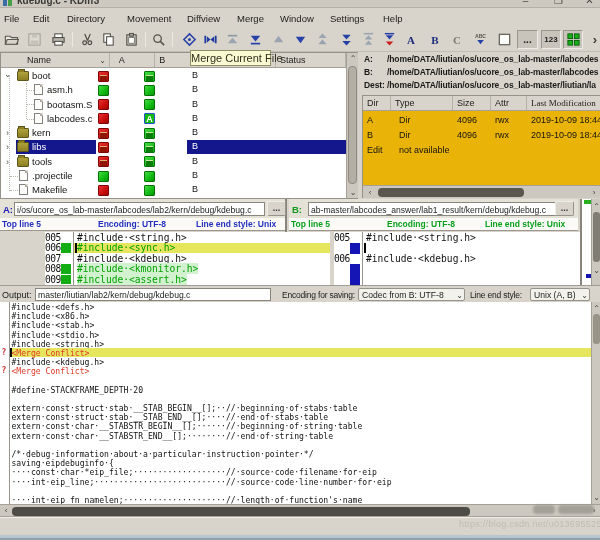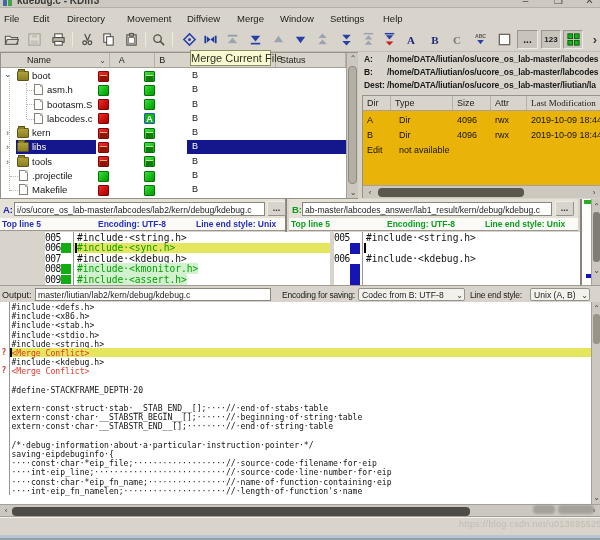--- a/index.html
+++ b/index.html
@@ -104,21 +104,21 @@
   .diffsec { position:absolute; left:0; top:199px; width:600px; height:86px; }
   .pane { position:absolute; top:0; height:86px; }
   .pane-a { left:0; width:287px; border-right:2px solid #88847c; }
   .pane-b { left:289px; width:289px; }
   .pane-head { position:absolute; left:0; top:0; width:100%; height:19px; background:#e4e1d6; }
   .pane-label { position:absolute; left:3px; top:5px; font-size:9.5px; font-weight:bold; }
   .pane-a .pane-label { color:#2222bb; }
   .pane-b .pane-label { color:#0f9a1f; }
   .pane-path { position:absolute; top:2.5px; height:14px; background:#fff; border:1px solid #8a867e; font-size:8.6px; color:#1c1c1a; padding:2px 0 0 2px; white-space:nowrap; overflow:hidden; }
   .pane-a .pane-path { left:14px; width:251px; }
-  .pane-b .pane-path { left:13px; width:250px; }
+  .pane-b .pane-path { left:19px; width:250px; }
   .pane-browse { position:absolute; top:2px; width:19px; height:15px; background:#d8d4cb; border:1px solid #97938b; border-top-color:#efede7; border-left-color:#efede7; border-radius:2px; font-size:9px; font-weight:bold; color:#333; text-align:center; line-height:12px; }
   .pane-a .pane-browse { left:267px; }
   .pane-b .pane-browse { left:266px; }
   .pane-info { position:absolute; left:0; top:19px; width:100%; height:13px; background:#fbfaf6; border-bottom:1px solid #9b978f; font-size:8.5px; font-weight:bold; }
   .pane-info span { position:absolute; top:1px; white-space:nowrap; }
   .pane-a .pane-info { color:#2330c0; }
   .pane-b .pane-info { color:#0aa01e; }
   .pi-top { left:2px; } .pi-enc { left:98px; } .pi-end { left:196px; }
   .pane-body { position:absolute; left:0; top:33px; width:100%; height:53px; background:#fff; overflow:hidden;margin-left:45px; }
   .cline { position:relative; height:10.5px; font-family:"DejaVu Sans Mono",monospace; font-size:9.6px; white-space:pre; }
@@ -736,20 +736,27 @@
         <span class="omark"></span>
         <span class="osep"></span>
         
         <span class="otext"></span>
       </div>
       <div class="oline">
         
         <span class="omark"></span>
         <span class="osep"></span>
         
+        <span class="otext">extern·const·struct·stab·__STAB_BEGIN__[];··//·beginning·of·stabs·table</span>
+      </div>
+      <div class="oline">
+        
+        <span class="omark"></span>
+        <span class="osep"></span>
+        
         <span class="otext">extern·const·struct·stab·__STAB_END__[];····//·end·of·stabs·table</span>
       </div>
       <div class="oline">
         
         <span class="omark"></span>
         <span class="osep"></span>
         
         <span class="otext">extern·const·char·__STABSTR_BEGIN__[];······//·beginning·of·string·table</span>
       </div>
       <div class="oline">
@@ -792,21 +799,20 @@
         <span class="omark"></span>
         <span class="osep"></span>
         
         <span class="otext">····int·eip_line;···························//·source·code·line·number·for·eip</span>
       </div>
       <div class="oline">
         
         <span class="omark"></span>
         <span class="osep"></span>
         
-        <span class="otext">····const·char·*eip_fn_name;················//·name·of·function·containing·eip</span>
       </div>
       <div class="oline">
         
         <span class="omark"></span>
         <span class="osep"></span>
         
         <span class="otext">····int·eip_fn_namelen;·····················//·length·of·function's·name</span>
       </div>
     </div>
   <div class="out-vsb">

